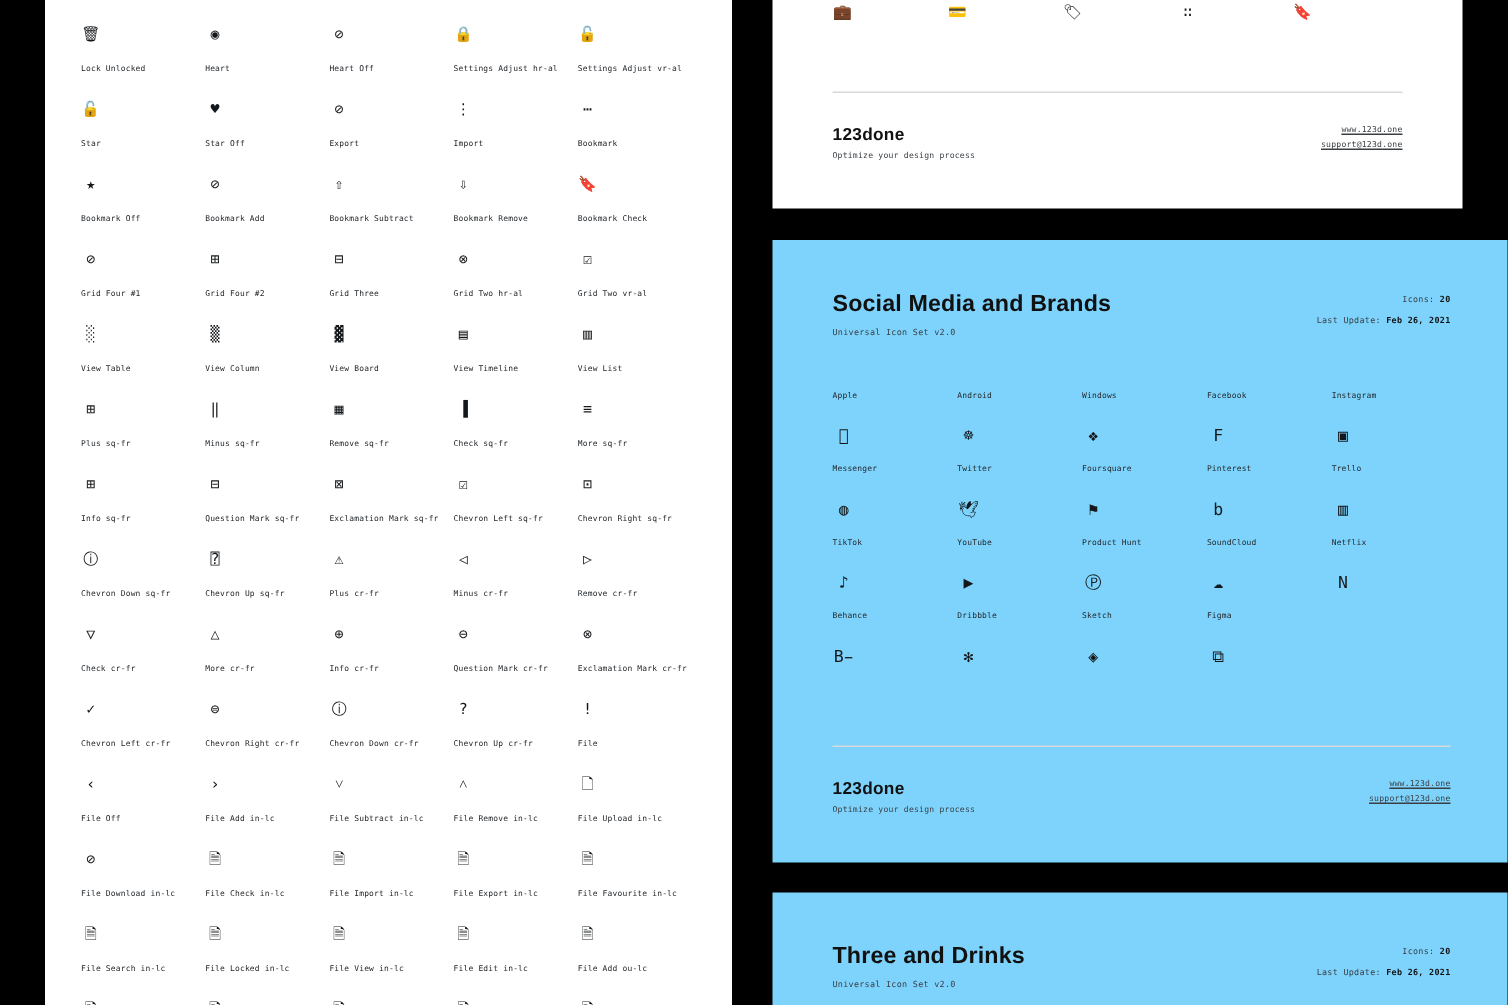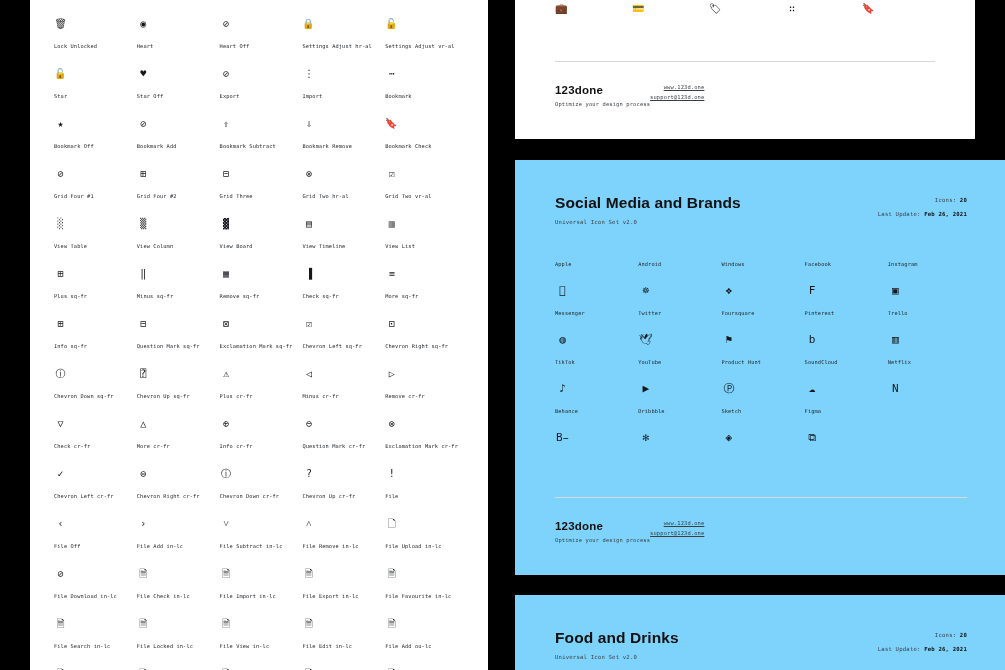--- a/index.html
+++ b/index.html
@@ -65,21 +65,21 @@
   }
   .tail-icons .cell-ico { margin-top: 0; }
 
   .divider {
     height: 1px; background: #d8d8d8;
     margin-top: 46px;
   }
 
   .footer {
     padding-top: 22px;
-    display: flex; justify-content: flex-start; align-items: flex-start;
+    display: flex; justify-content: space-between; align-items: flex-start;
   }
   .brand {
     font-family: "Liberation Sans", sans-serif;
     font-weight: bold;
     font-size: 11.5px;
     color: #111;
     letter-spacing: 0.2px;
   }
   .brand-sub {
     margin-top: 5px;
@@ -562,21 +562,21 @@
       <div class="flinks">
         <a href="#">www.123d.one</a>
         <a href="#">support@123d.one</a>
       </div>
     </div>
   </div>
 
   <div class="card" style="top:595px; height:95px;">
     <div class="card-head">
       <div>
-        <div class="sec-title">Food and Drinks</div>
+        <div class="sec-title">Three and Drinks</div>
         <div class="sec-sub">Universal Icon Set v2.0</div>
       </div>
       <div class="meta">
         <div>
           <span>Icons:</span>
           <b>20</b>
         </div>
         <div>
           <span>Last Update:</span>
           <b>Feb 26, 2021</b>

